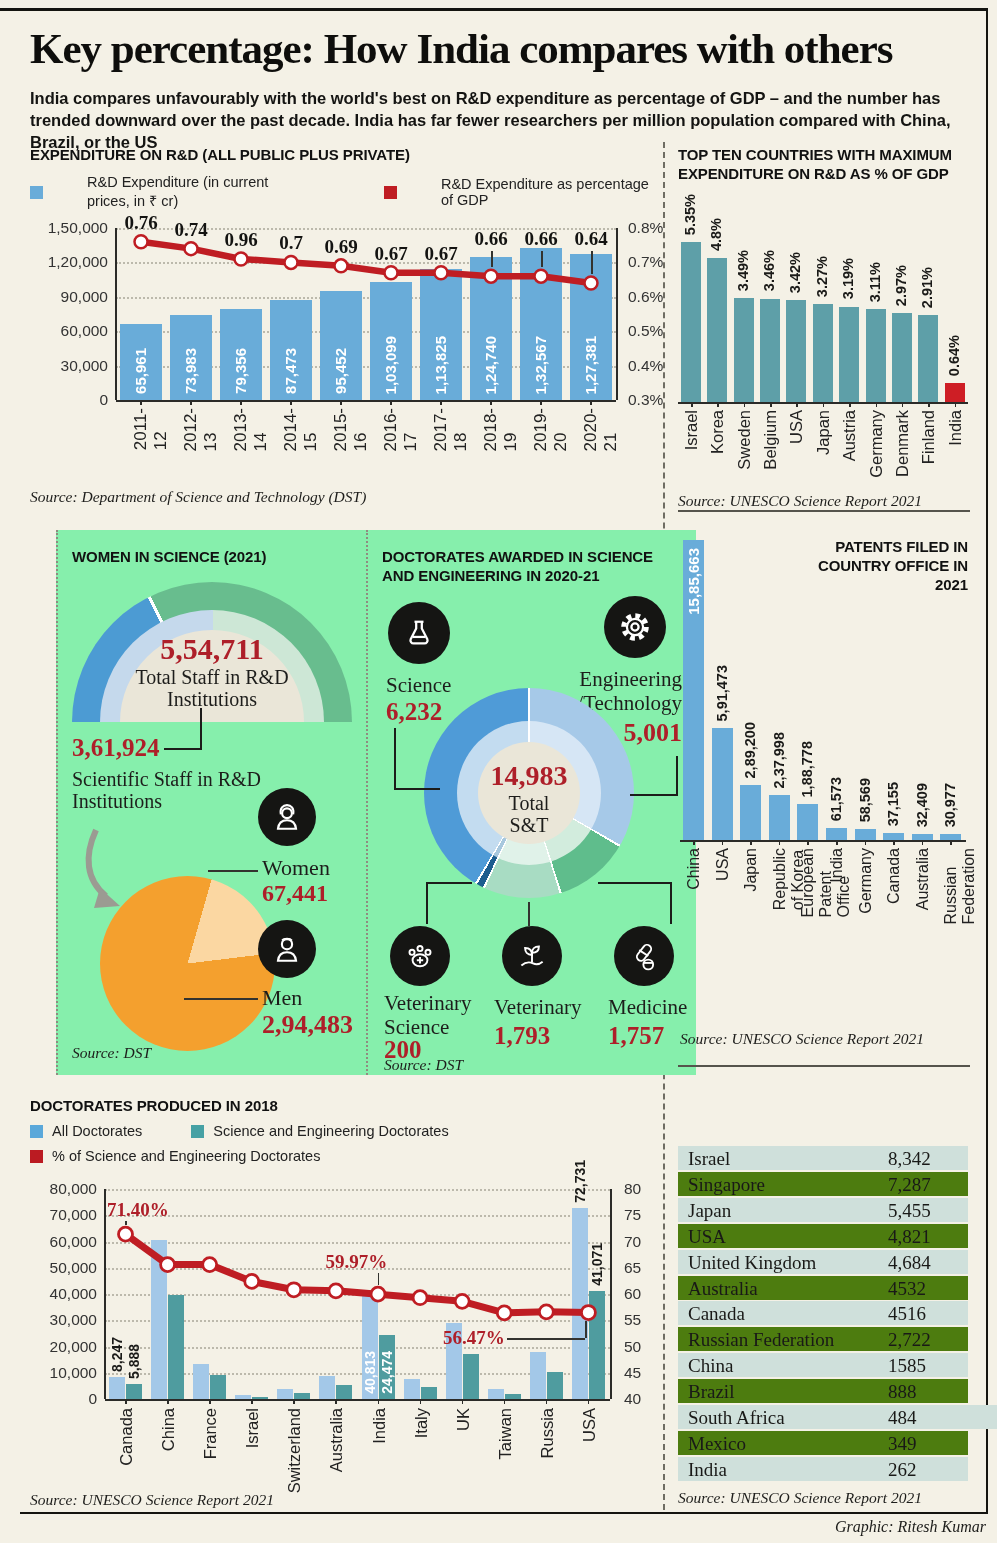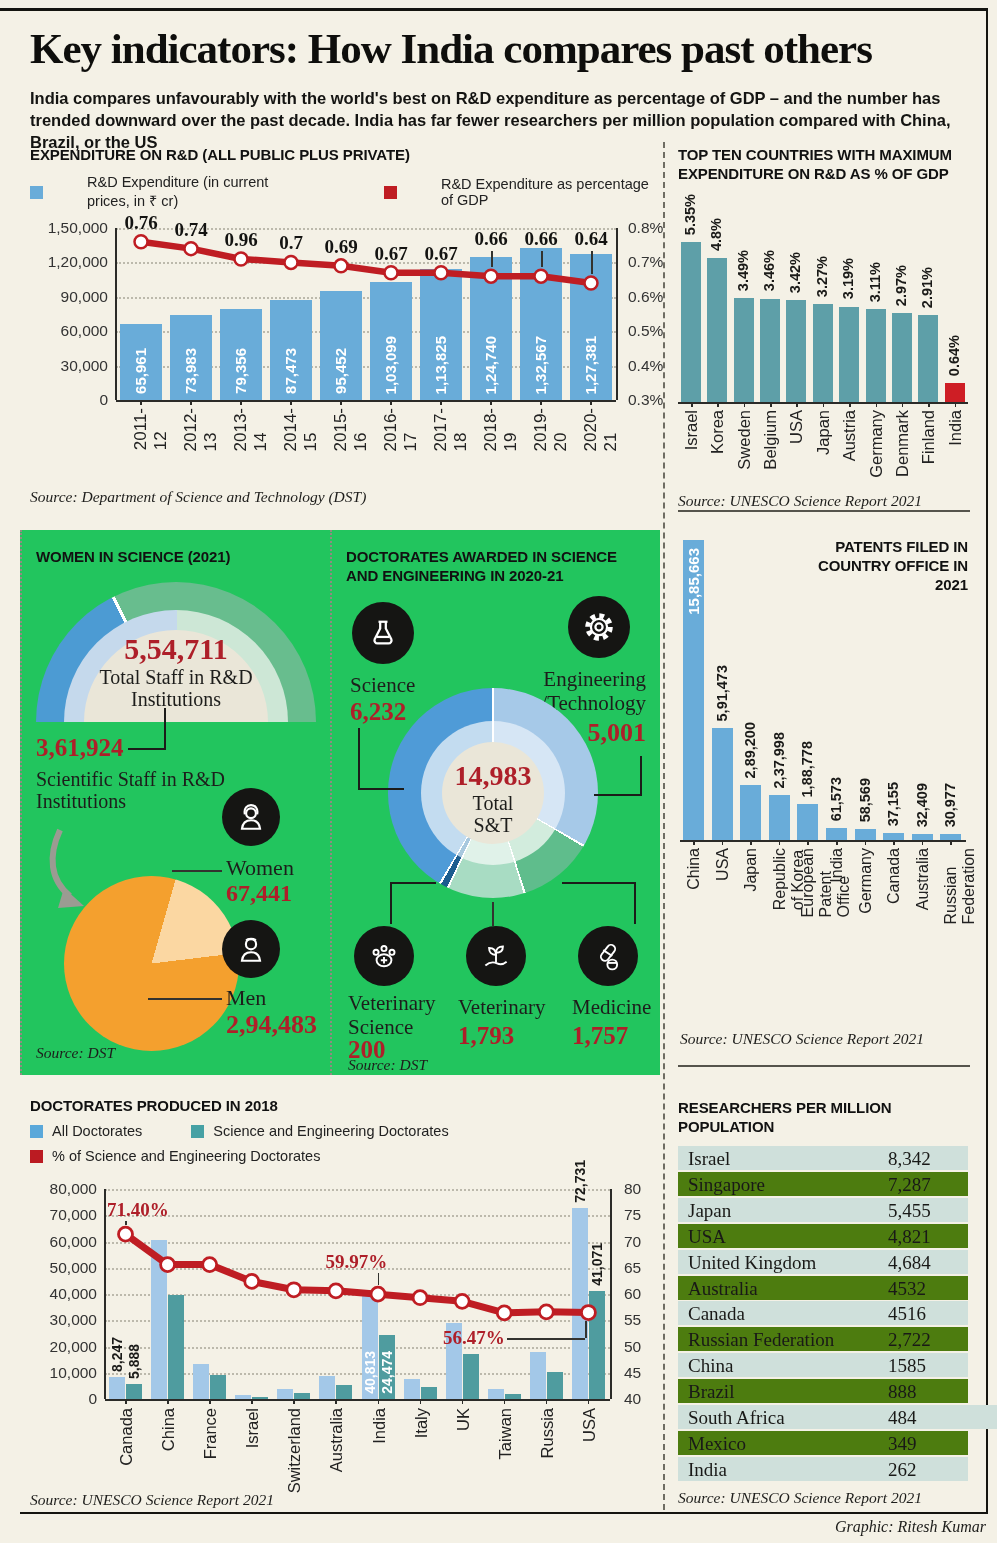--- a/index.html
+++ b/index.html
@@ -8,21 +8,21 @@
   .vtext{writing-mode:vertical-rl;transform:rotate(180deg);}
   h1,h2,p{margin:0;}
   .title{font-family:"Liberation Serif",serif;font-weight:bold;font-size:43px;letter-spacing:-1px;color:#0e0e0c;}
   .subtitle{font-weight:bold;font-size:16.5px;line-height:1.32;color:#141412;}
   .h2{font-weight:bold;font-size:15px;line-height:1.25;letter-spacing:-0.1px;color:#111;}
   .src{font-family:"Liberation Serif",serif;font-style:italic;font-size:15.5px;color:#1d1d1b;}
   .red-num{font-family:"Liberation Serif",serif;font-weight:bold;color:#ae1f29;}
   .serif-label{font-family:"Liberation Serif",serif;font-size:20px;line-height:1.12;color:#1d1d1b;}
   .legend-row{display:flex;align-items:center;gap:9px;font-size:14.5px;color:#222;}
   .sw{width:13px;height:13px;display:inline-block;flex:0 0 13px;}
-  .panel{background:#22c55e;border-left:2px dotted #8f8c80;}
+  .panel{background:#86efac;border-left:2px dotted #8f8c80;margin-left:36px;}
   .gridline{position:absolute;left:0;right:0;border-top:2px dotted #bcb9ac;}
   .baseline{position:absolute;left:0;right:0;height:2px;background:#2b2b28;}
   .vaxis{position:absolute;top:0;bottom:0;width:1.5px;background:#2b2b28;}
   .tick{position:absolute;font-size:15.5px;color:#333;}
   .bar{position:absolute;bottom:0;}
   .tickmark{position:absolute;width:1.5px;height:5px;background:#2b2b28;}
   .elbow{position:absolute;border-color:#33332f;}
   .icon-circle{position:absolute;border-radius:50%;background:#151513;display:flex;align-items:center;justify-content:center;}
   .callout-line{position:absolute;background:#33332f;height:2px;}
   .table-row{position:absolute;left:0;width:290px;font-family:"Liberation Serif",serif;font-size:19px;color:#191917;}
@@ -33,21 +33,21 @@
   .hline{position:absolute;height:2px;background:#2b2b28;}
 </style>
 </head>
 <body>
 
 <div class="page">
 
   <div class="abs" style="left:0;top:8px;width:988px;height:3px;background:#14140f;"></div>
   <div class="abs" style="left:986px;top:8px;width:2px;height:1504px;background:#14140f;"></div>
 
-  <h1 class="abs title" style="left:30px;top:24px;">Key indicators: How India compares past others</h1>
+  <h1 class="abs title" style="left:30px;top:24px;">Key percentage: How India compares with others</h1>
   <p class="abs subtitle" style="left:30px;top:88px;width:945px;">India compares unfavourably with the world's best on R&amp;D expenditure as percentage of GDP – and the number has trended downward over the past decade. India has far fewer researchers per million population compared with China, Brazil, or the US</p>
 
   <div class="abs" style="left:663px;top:142px;height:1368px;border-left:2px dashed #6f6d63;"></div>
 
   <section class="abs" id="sec-rd" style="left:30px;top:144px;width:622px;height:380px;">
     <h2 class="h2 abs" style="left:0;top:2px;">EXPENDITURE ON R&amp;D (ALL PUBLIC PLUS PRIVATE)</h2>
     <div class="abs legend-row" style="left:0;top:30px;gap:44px;">
       <span class="sw" style="background:#69acd9;"></span>
       <span>R&amp;D Expenditure (in current prices, in ₹ cr)</span>
       <span class="sw" style="background:#bf1d23;margin-left:28px;"></span>
@@ -468,21 +468,20 @@
         <div style="left: 220.5px; top: 62px; position: absolute; font-family: &quot;Liberation Serif&quot;, serif; font-weight: bold; font-size: 19px; color: rgb(174, 31, 41);">59.97%</div>
         <div style="position: absolute; left: 272.5px; top: 84px; width: 1.5px; height: 12.1575px; background: rgb(51, 51, 47);"></div>
         <div style="left: 338px; top: 138px; position: absolute; font-family: &quot;Liberation Serif&quot;, serif; font-weight: bold; font-size: 19px; color: rgb(174, 31, 41);">56.47%</div>
         <div style="position: absolute; left: 402px; top: 149px; width: 78px; height: 1.5px; background: rgb(51, 51, 47);"></div>
         <div style="position: absolute; left: 480px; top: 131.532px; width: 1.5px; height: 17.4675px; background: rgb(51, 51, 47);"></div>
       </div>
     <p class="abs src" style="left:0;top:398px;">Source: UNESCO Science Report 2021</p>
   </section>
 
   <section class="abs" id="sec-table" style="left:678px;top:1093px;width:292px;height:420px;">
-    <h2 class="h2 abs" style="left:0;top:6px;width:240px;">RESEARCHERS PER MILLION POPULATION</h2>
     <div class="abs" id="res-table" style="left:0;top:0;width:292px;height:400px;">
         <div class="table-row row-dark" style="top: 53px; height: 24px;">
           <div class="nm">Israel</div>
           <div class="vl">8,342</div>
         </div>
         <div class="table-row row-light" style="top: 78.9px; height: 24px;">
           <div class="nm">Singapore</div>
           <div class="vl">7,287</div>
         </div>
         <div class="table-row row-dark" style="top: 104.8px; height: 24px;">

